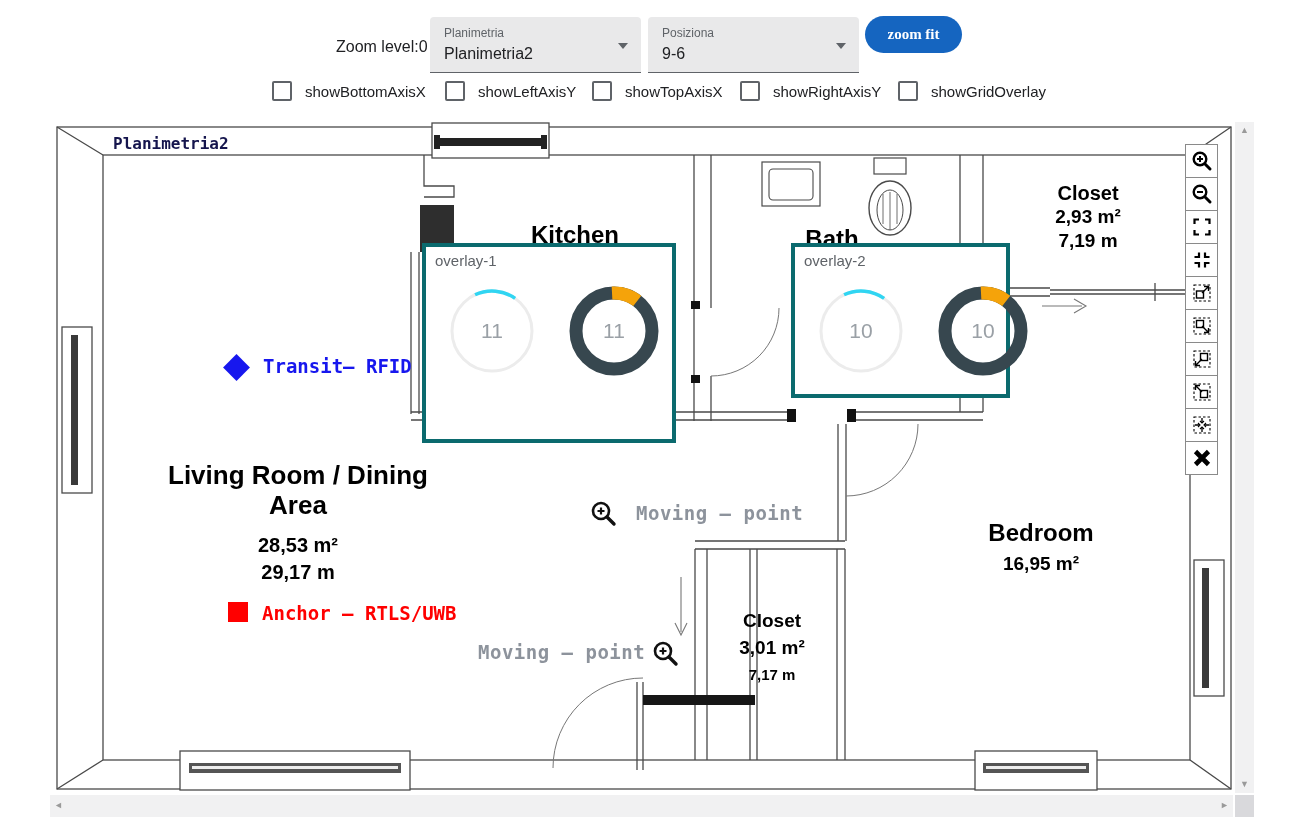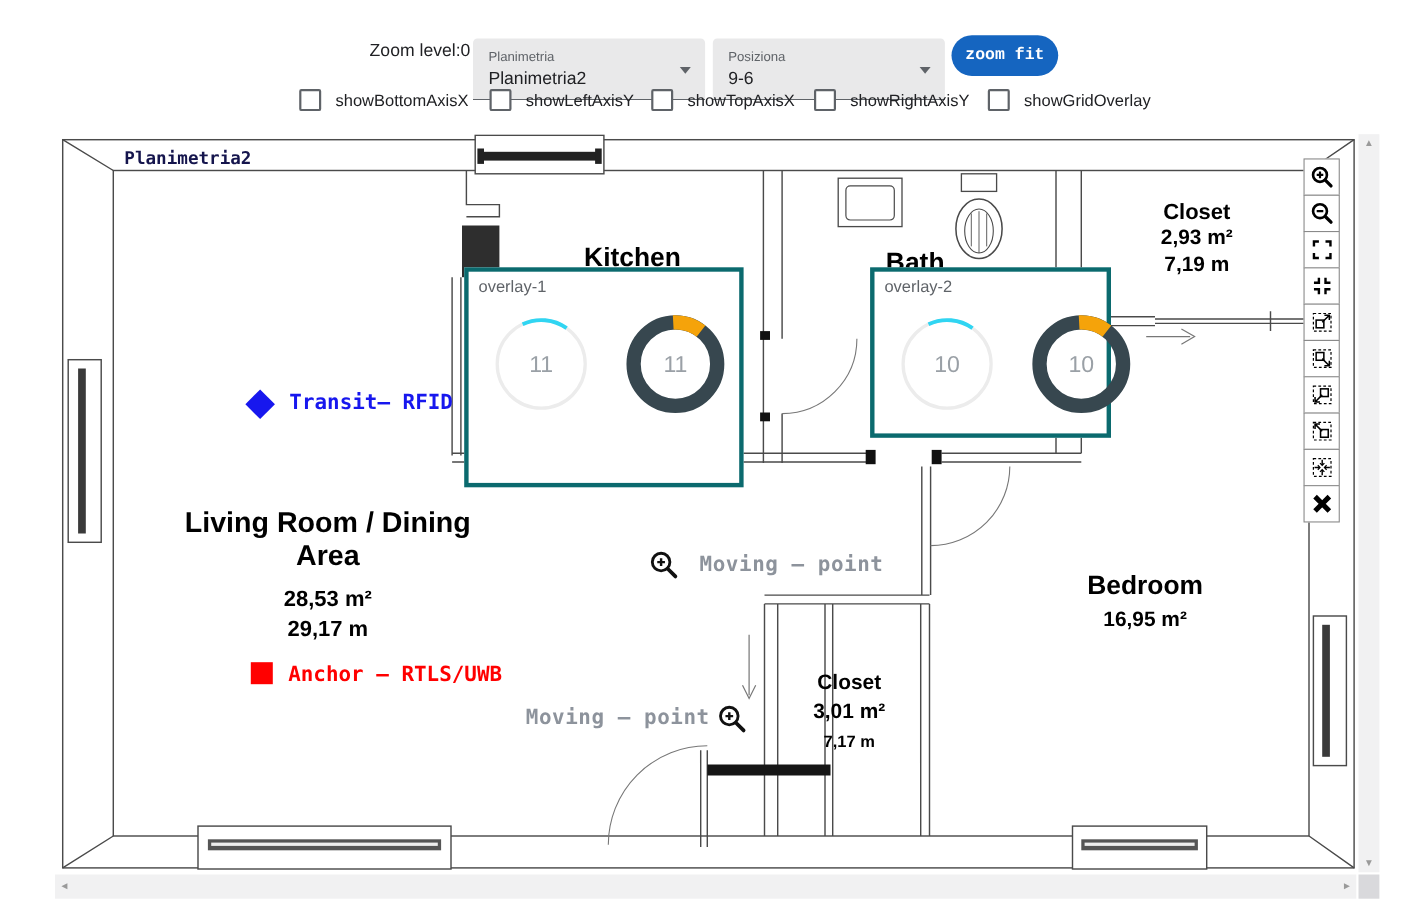--- a/index.html
+++ b/index.html
@@ -3,29 +3,29 @@
 <meta charset="utf-8">
 <style>
   html,body{margin:0;padding:0;}
   body{width:1294px;height:824px;position:relative;background:#fff;overflow:hidden;
        font-family:"Liberation Sans",sans-serif;color:#202124;}
   .abs{position:absolute;}
 
   
   .zoom-level{left:336px;top:38px;font-size:16px;color:#202124;}
   .msel{width:211px;height:56px;top:17px;background:#e9e9ea;border-bottom:1px solid #5f6368;
-        border-radius:4px 4px 0 0;box-sizing:border-box;padding:9px 14px 0;cursor:pointer;margin-top:18px;}
+        border-radius:4px 4px 0 0;box-sizing:border-box;padding:9px 14px 0;cursor:pointer;}
   .msel .lbl{font-size:12px;color:#5f6368;line-height:14px;}
   .msel .val{font-size:16px;color:#202124;margin-top:5px;}
   .msel .arr{position:absolute;right:13px;top:26px;width:0;height:0;
              border-left:5px solid transparent;border-right:5px solid transparent;
              border-top:6px solid #5f6368;}
-  .zoomfit{left:865px;top:32px;width:97px;height:37px;border-radius:19px;background:#1565c0;
+  .zoomfit{left:865px;top:16px;width:97px;height:37px;border-radius:19px;background:#1565c0;
            color:#fff;font-weight:bold;font-size:15px;border:none;cursor:pointer;
-           font-family:Liberation Mono, monospace;}
+           font-family:Liberation Serif, serif;}
 
   
   .cbitem{top:81px;display:flex;align-items:center;gap:13px;cursor:pointer;text-align:right;}
   .cb{width:16px;height:16px;border:2px solid #5f6368;border-radius:2px;background:#fff;flex:0 0 auto;}
   .cbl{font-size:15px;color:#202124;}
 
   
   #canvas{left:50px;top:122px;width:1183px;height:670px;background:#fff;}
   #plan{position:absolute;left:0;top:0;}
   .plan-title{left:63px;top:12px;font-family:"DejaVu Sans Mono",monospace;font-weight:bold;

